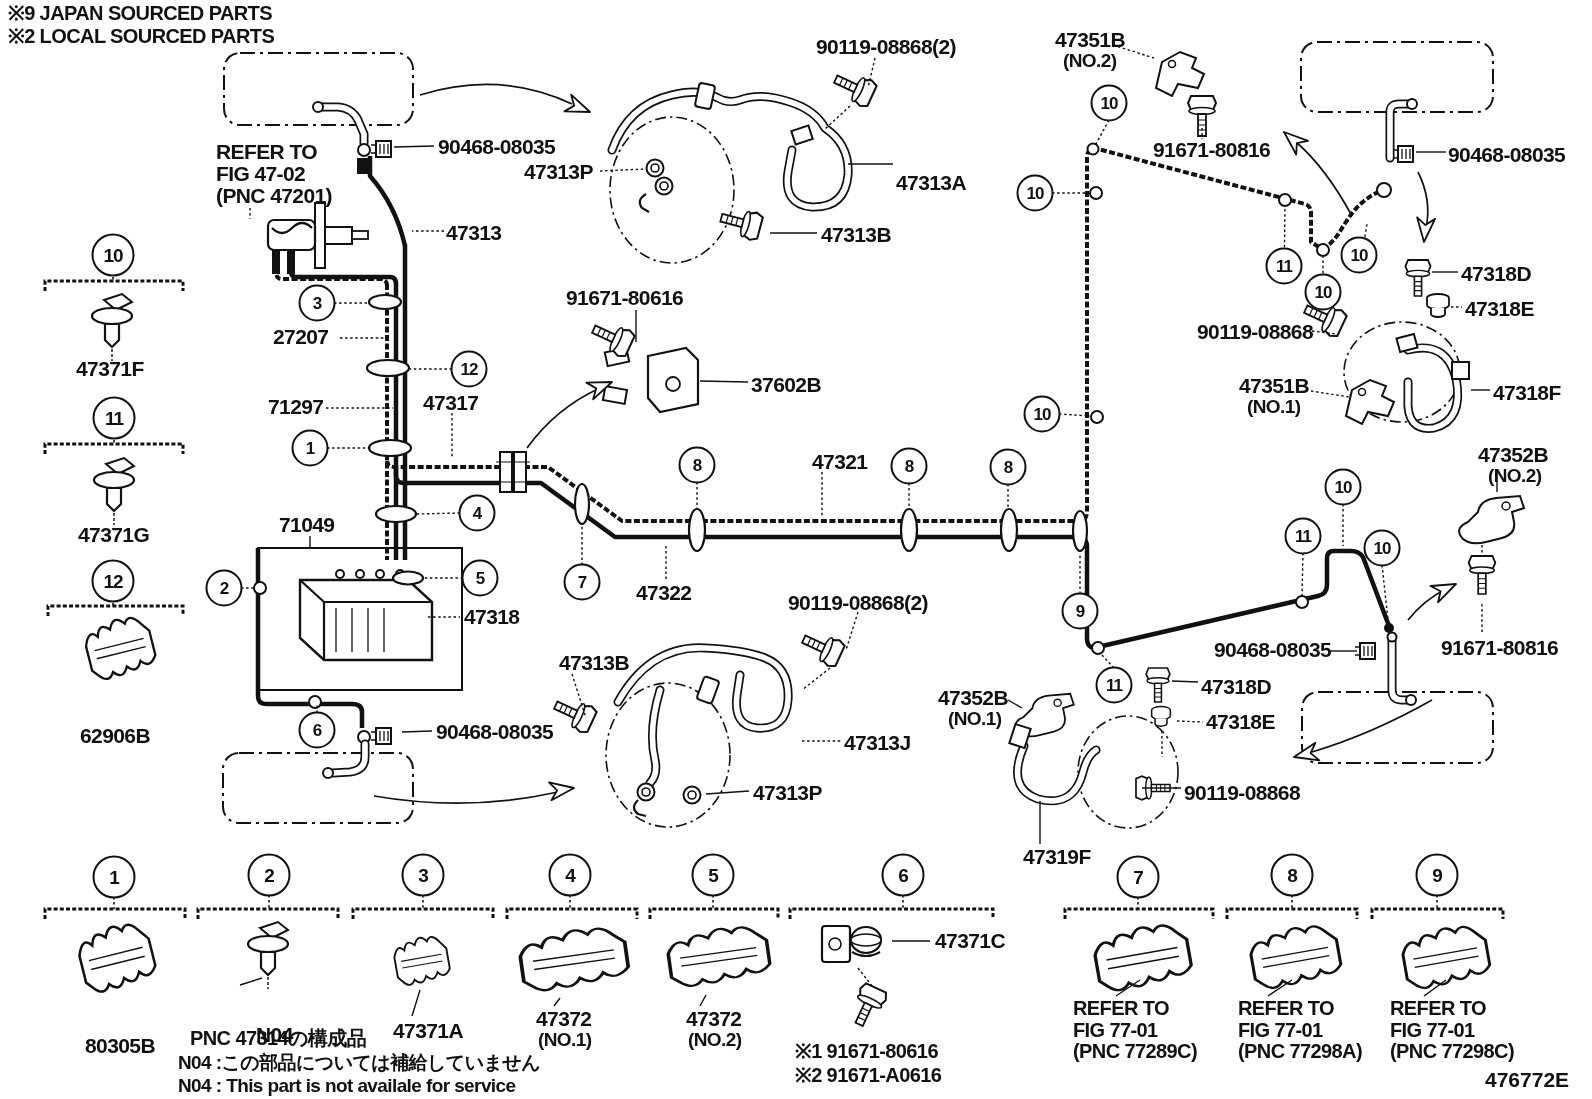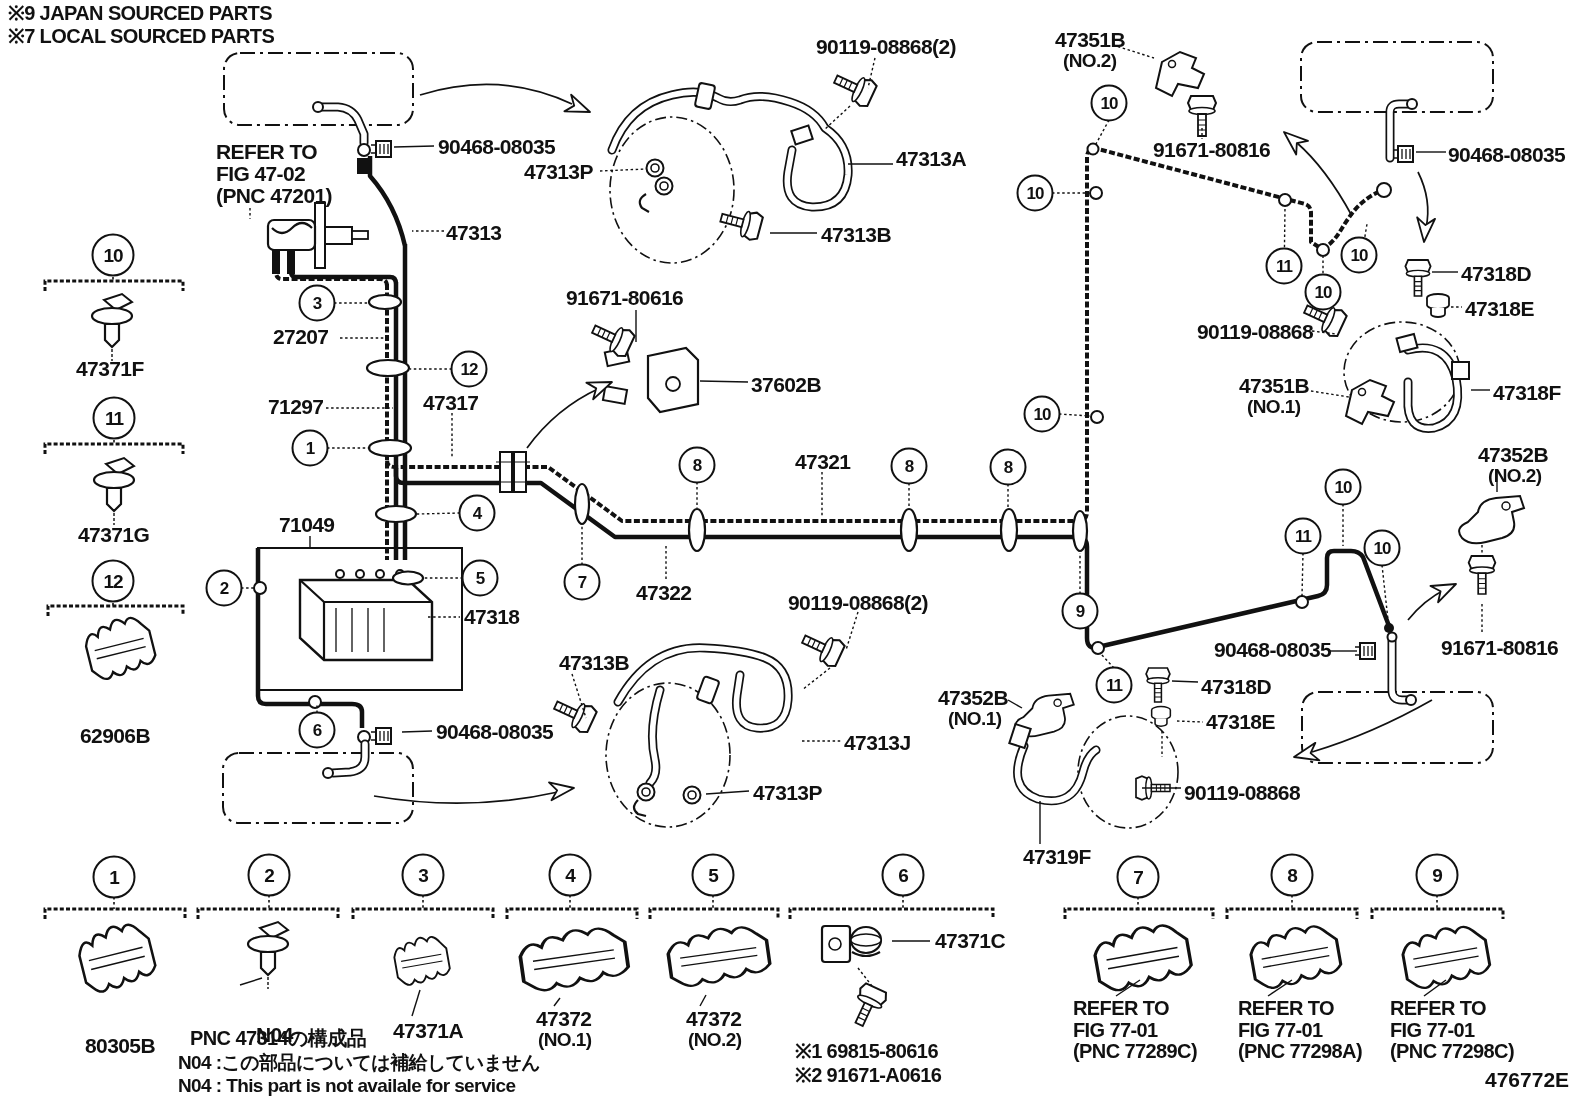--- a/index.html
+++ b/index.html
@@ -395,47 +395,47 @@
     <line x1="560" y1="998" x2="554" y2="1006" class="ld"></line>
     <line x1="706" y1="995" x2="700" y2="1006" class="ld"></line>
     <line x1="1140" y1="980" x2="1116" y2="996" class="ld"></line>
     <line x1="1292" y1="980" x2="1268" y2="996" class="ld"></line>
     <line x1="1446" y1="980" x2="1424" y2="996" class="ld"></line>
     <line x1="240" y1="985" x2="262" y2="978" class="ld"></line>
   </g>
 </svg>
 
 <div class="lbl s20" style="left:8px;top:3px">※9 JAPAN SOURCED PARTS</div>
-<div class="lbl s20" style="left:8px;top:26px">※7 LOCAL SOURCED PARTS</div>
+<div class="lbl s20" style="left:8px;top:26px">※2 LOCAL SOURCED PARTS</div>
 
 <div class="lbl" style="left:438px;top:136px">90468-08035</div>
 <div class="lbl" style="left:816px;top:36px">90119-08868(2)</div>
 <div class="lbl" style="left:1055px;top:29px">47351B</div>
 <div class="lbl s19" style="left:1063px;top:51px">(NO.2)</div>
 <div class="lbl" style="left:216px;top:141px">REFER TO</div>
 <div class="lbl" style="left:216px;top:163px">FIG 47-02</div>
 <div class="lbl" style="left:216px;top:185px">(PNC 47201)</div>
 <div class="lbl" style="left:524px;top:161px">47313P</div>
-<div class="lbl" style="left:896px;top:148px">47313A</div>
+<div class="lbl" style="left:896px;top:172px">47313A</div>
 <div class="lbl" style="left:1153px;top:139px">91671-80816</div>
 <div class="lbl" style="left:1448px;top:144px">90468-08035</div>
 <div class="lbl" style="left:821px;top:224px">47313B</div>
 <div class="lbl" style="left:446px;top:222px">47313</div>
 <div class="lbl" style="left:1461px;top:263px">47318D</div>
 <div class="lbl" style="left:1465px;top:298px">47318E</div>
 <div class="lbl" style="left:566px;top:287px">91671-80616</div>
 <div class="lbl" style="left:1197px;top:321px">90119-08868</div>
 <div class="lbl" style="left:273px;top:326px">27207</div>
 <div class="lbl" style="left:1239px;top:375px">47351B</div>
 <div class="lbl s19" style="left:1247px;top:397px">(NO.1)</div>
 <div class="lbl" style="left:1493px;top:382px">47318F</div>
 <div class="lbl" style="left:751px;top:374px">37602B</div>
 <div class="lbl" style="left:268px;top:396px">71297</div>
 <div class="lbl" style="left:423px;top:392px">47317</div>
-<div class="lbl" style="left:795px;top:451px">47321</div>
+<div class="lbl" style="left:812px;top:451px">47321</div>
 <div class="lbl" style="left:1478px;top:444px">47352B</div>
 <div class="lbl s19" style="left:1488px;top:466px">(NO.2)</div>
 <div class="lbl" style="left:279px;top:514px">71049</div>
 <div class="lbl" style="left:464px;top:606px">47318</div>
 <div class="lbl" style="left:636px;top:582px">47322</div>
 <div class="lbl" style="left:788px;top:592px">90119-08868(2)</div>
 <div class="lbl" style="left:559px;top:652px">47313B</div>
 <div class="lbl" style="left:436px;top:721px">90468-08035</div>
 <div class="lbl" style="left:844px;top:732px">47313J</div>
 <div class="lbl" style="left:753px;top:782px">47313P</div>
@@ -491,21 +491,21 @@
 <div class="lbl" style="left:256px;top:1024px">N04</div>
 <div class="lbl s20" style="left:190px;top:1028px">PNC 47314の構成品</div>
 <div class="lbl s19" style="left:178px;top:1053px">N04 :この部品については補給していません</div>
 <div class="lbl s19" style="left:178px;top:1076px">N04 : This part is not availale for service</div>
 <div class="lbl" style="left:393px;top:1020px">47371A</div>
 <div class="lbl" style="left:536px;top:1008px">47372</div>
 <div class="lbl s19" style="left:538px;top:1030px">(NO.1)</div>
 <div class="lbl" style="left:686px;top:1008px">47372</div>
 <div class="lbl s19" style="left:688px;top:1030px">(NO.2)</div>
 <div class="lbl" style="left:935px;top:930px">47371C</div>
-<div class="lbl s20" style="left:795px;top:1041px">※1 69815-80616</div>
+<div class="lbl s20" style="left:795px;top:1041px">※1 91671-80616</div>
 <div class="lbl s20" style="left:795px;top:1065px">※2 91671-A0616</div>
 <div class="lbl s20" style="left:1073px;top:998px">REFER TO</div>
 <div class="lbl s20" style="left:1073px;top:1020px">FIG 77-01</div>
 <div class="lbl s20" style="left:1073px;top:1041px">(PNC 77289C)</div>
 <div class="lbl s20" style="left:1238px;top:998px">REFER TO</div>
 <div class="lbl s20" style="left:1238px;top:1020px">FIG 77-01</div>
 <div class="lbl s20" style="left:1238px;top:1041px">(PNC 77298A)</div>
 <div class="lbl s20" style="left:1390px;top:998px">REFER TO</div>
 <div class="lbl s20" style="left:1390px;top:1020px">FIG 77-01</div>
 <div class="lbl s20" style="left:1390px;top:1041px">(PNC 77298C)</div>

